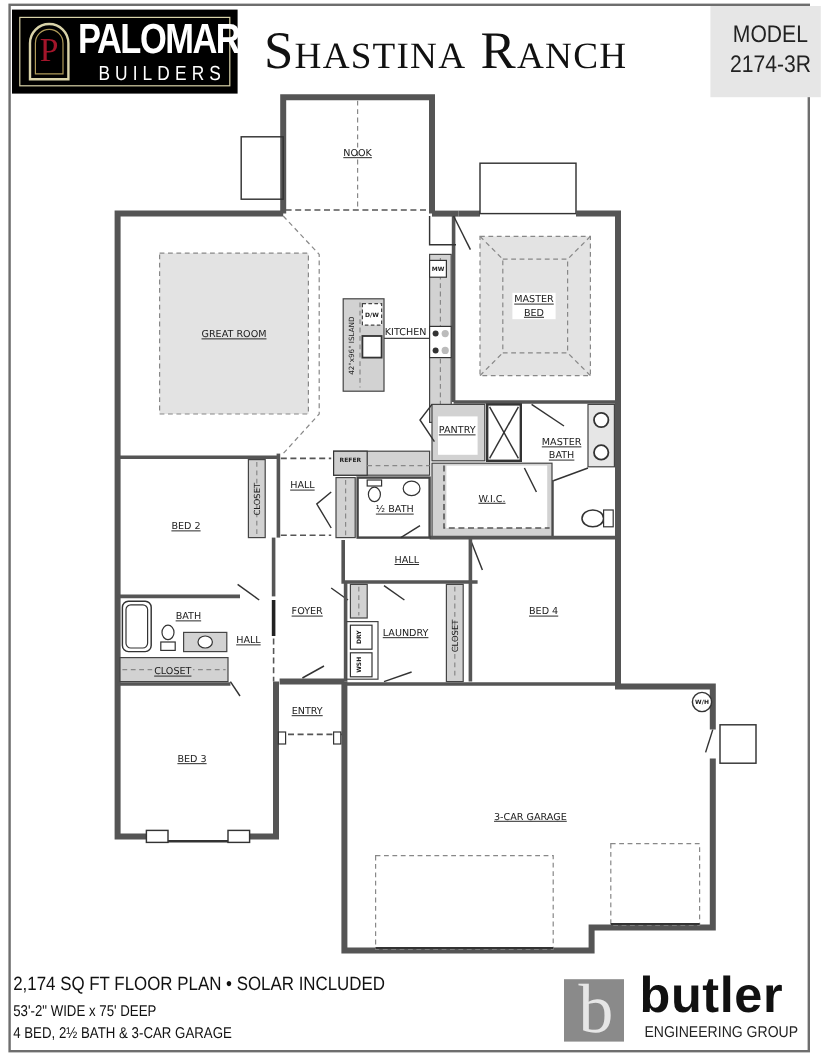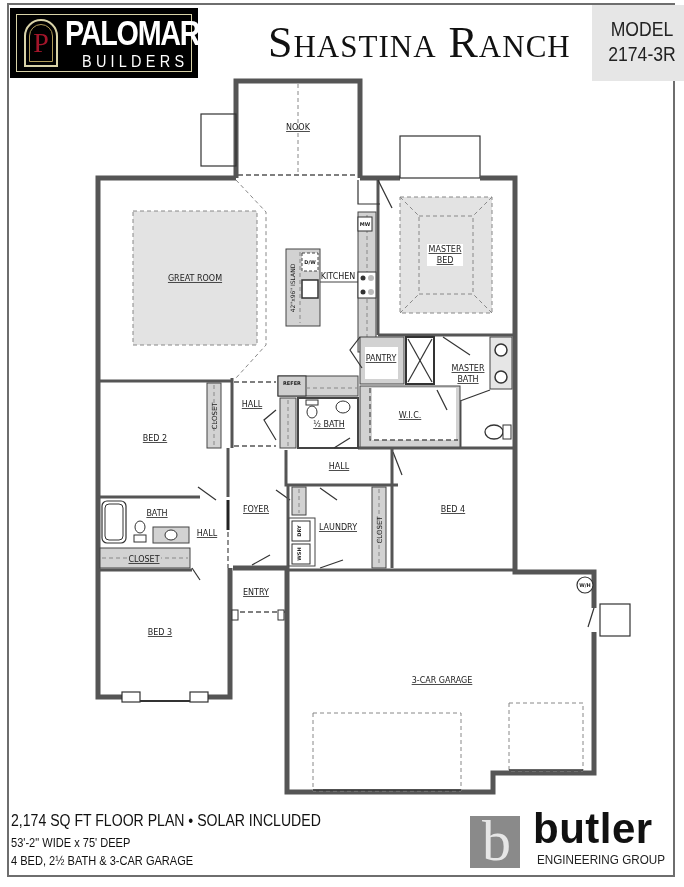--- a/index.html
+++ b/index.html
@@ -5,21 +5,21 @@
   html, body { margin: 0; padding: 0; background: #ffffff; }
   body { width: 684px; height: 887px; position: relative; overflow: hidden; font-family: "Liberation Sans", sans-serif; }
   .page-border { position: absolute; left: 7px; top: 3px; width: 668px; height: 874px; border: 2px solid #6e6e6e; box-sizing: border-box; }
   .logo { position: absolute; left: 10px; top: 8px; width: 188px; height: 70px; background: #000; box-sizing: border-box; padding: 4px; }
   .logo-inner { position: absolute; left: 6px; top: 6px; right: 6px; bottom: 6px; border: 1px solid #d9d3a8; }
   .logo-arch { position: absolute; left: 14px; top: 11px; width: 34px; height: 48px; border: 2px solid #d9d3a8; border-radius: 17px 17px 0 0; box-sizing: border-box; }
   .logo-arch-inner { position: absolute; left: 3px; top: 3px; right: 3px; bottom: 3px; border: 1px solid #b09c5a; border-radius: 13px 13px 0 0; }
   .logo-p { position: absolute; left: 0; right: 0; top: 8px; text-align: center; color: #a3152a; font-family: "Liberation Serif", serif; font-size: 28px; line-height: 28px; }
   .logo-name { position: absolute; left: 55px; top: 7px; color: #fff; font-family: "Liberation Sans", sans-serif; font-weight: bold; font-size: 35px; line-height: 35px; letter-spacing: -1.5px; transform: scaleX(0.82); transform-origin: left top; }
   .logo-sub { position: absolute; left: 72px; top: 45px; color: #fff; font-family: "Liberation Sans", sans-serif; font-size: 17px; line-height: 17px; letter-spacing: 5px; transform: scaleX(0.85); transform-origin: left top; }
-  .title { position: absolute; left: 220px; top: 18px; font-family: "Liberation Serif", serif; font-size: 44px; line-height: 50px; color: #111; letter-spacing: 1px; font-variant: small-caps; white-space: nowrap; margin-left: 48px; }
+  .title { position: absolute; left: 220px; top: 18px; font-family: "Liberation Serif", serif; font-size: 44px; line-height: 50px; color: #111; letter-spacing: 1px; font-variant: small-caps; white-space: nowrap; }
   .model-box { position: absolute; left: 592px; top: 5px; width: 100px; height: 76px; background: #e6e6e6; }
   .model-line { display: block; text-align: center; font-family: "Liberation Sans", sans-serif; font-size: 20px; color: #222; transform: scaleX(0.88); }
   .model-l1 { margin-top: 12px; line-height: 24px; }
   .model-l2 { line-height: 26px; }
   .plan { position: absolute; left: 0; top: 0; }
   .info { position: absolute; left: 11px; font-family: "Liberation Sans", sans-serif; color: #111; white-space: nowrap; transform-origin: left top; }
   .info1 { top: 812px; font-size: 16px; transform: scaleX(0.88); }
   .info2 { top: 835px; font-size: 13px; transform: scaleX(0.85); }
   .info3 { top: 853px; font-size: 13px; transform: scaleX(0.85); }
   .butler-mark { position: absolute; left: 470px; top: 816px; width: 50px; height: 52px; background: #8a8a8a; }

